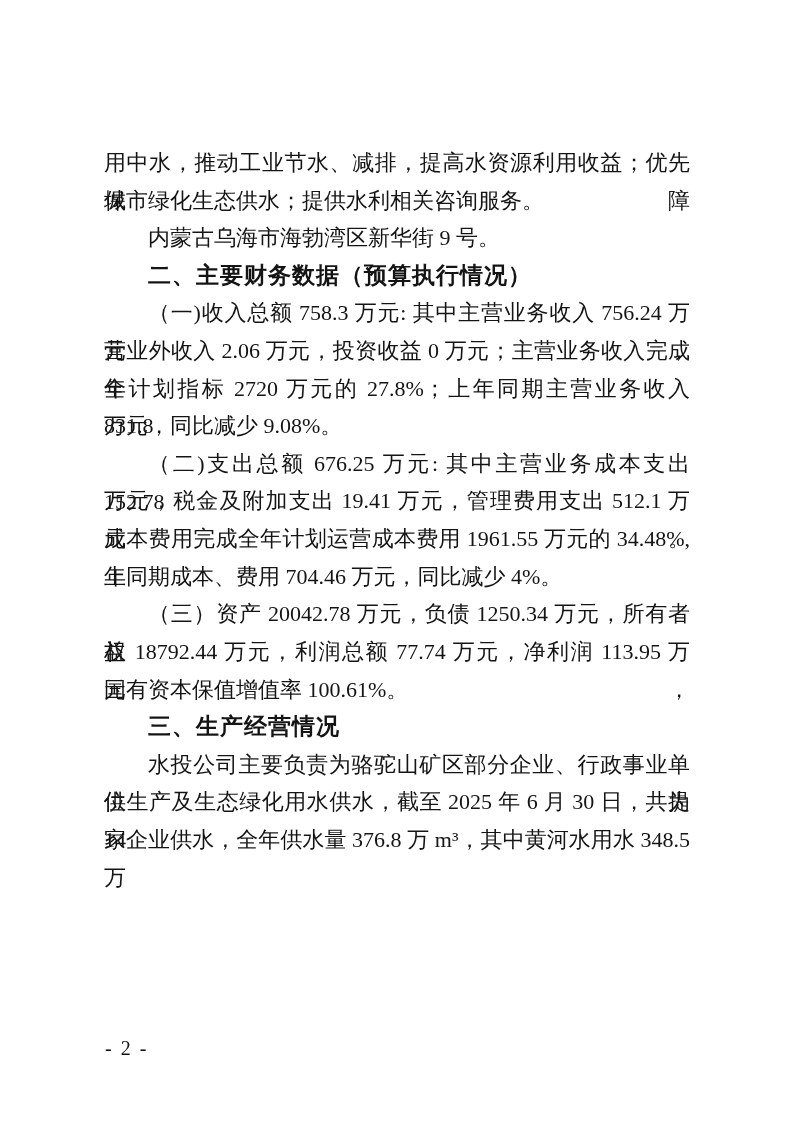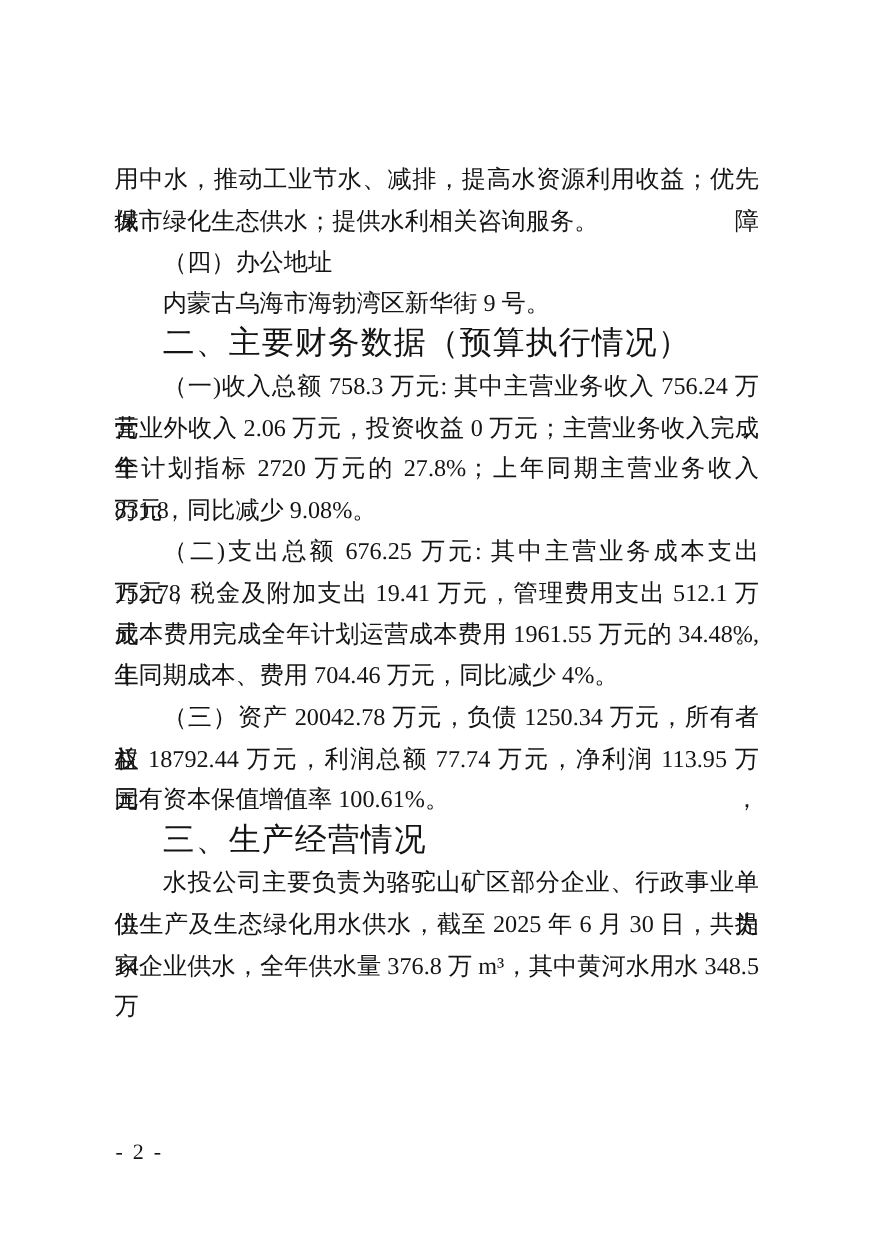--- a/index.html
+++ b/index.html
@@ -32,43 +32,42 @@
   .line.j {
     white-space: normal;
     text-align: justify;
     text-align-last: justify;
   }
   .line.ind {
     text-indent: 44px;
   }
   .line.heading {
     font-family: "Liberation Sans", "DejaVu Sans", sans-serif;
-    font-weight: 400;
-    font-size: 29px;
+    font-weight: 700;
+    font-size: 23px;
     letter-spacing: 1px;
   }
   .footer {
     position: absolute;
     left: 105px;
     top: 1036px;
     font-size: 20px;
     line-height: 24px;
     font-family: "Liberation Serif", "DejaVu Serif", serif;
     color: #141414;
     letter-spacing: 2px;
   }
 </style>
 </head>
 <body>
 
 <div class="page">
   <div class="content">
       <div class="line j">用中水，推动工业节水、减排，提高水资源利用收益；优先保障</div>
       <div class="line">城市绿化生态供水；提供水利相关咨询服务。</div>
-      <div class="line ind">（四）办公地址</div>
       <div class="line ind">内蒙古乌海市海勃湾区新华街 9 号。</div>
       <div class="line heading ind">二、主要财务数据（预算执行情况）</div>
       <div class="line j ind">（一)收入总额 758.3 万元: 其中主营业务收入 756.24 万元，</div>
       <div class="line j">营业外收入 2.06 万元，投资收益 0 万元；主营业务收入完成全</div>
       <div class="line j">年计划指标 2720 万元的 27.8%；上年同期主营业务收入 831.8</div>
       <div class="line">万元，同比减少 9.08%。</div>
       <div class="line j ind">（二)支出总额 676.25 万元: 其中主营业务成本支出 152.78</div>
       <div class="line j">万元，税金及附加支出 19.41 万元，管理费用支出 512.1 万元。</div>
       <div class="line j">成本费用完成全年计划运营成本费用 1961.55 万元的 34.48%,上</div>
       <div class="line">年同期成本、费用 704.46 万元，同比减少 4%。</div>

